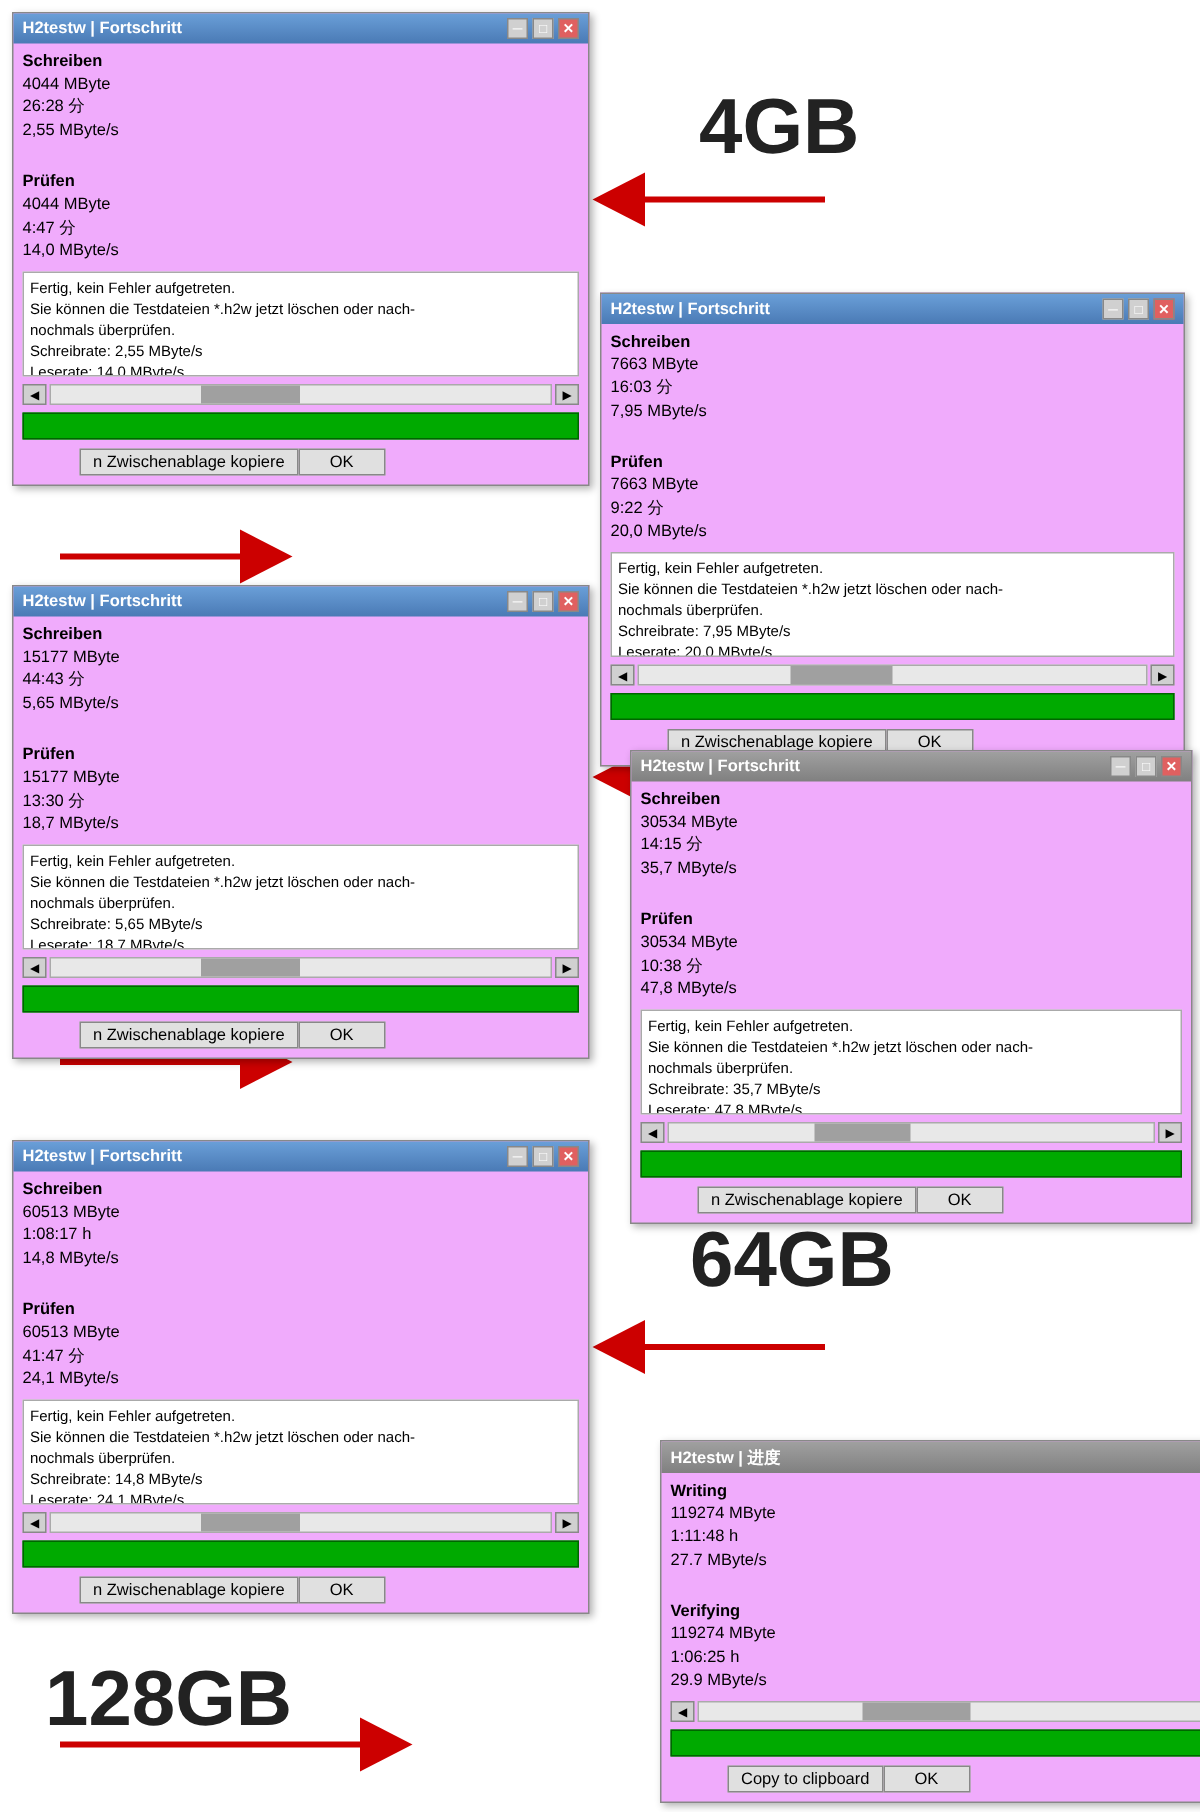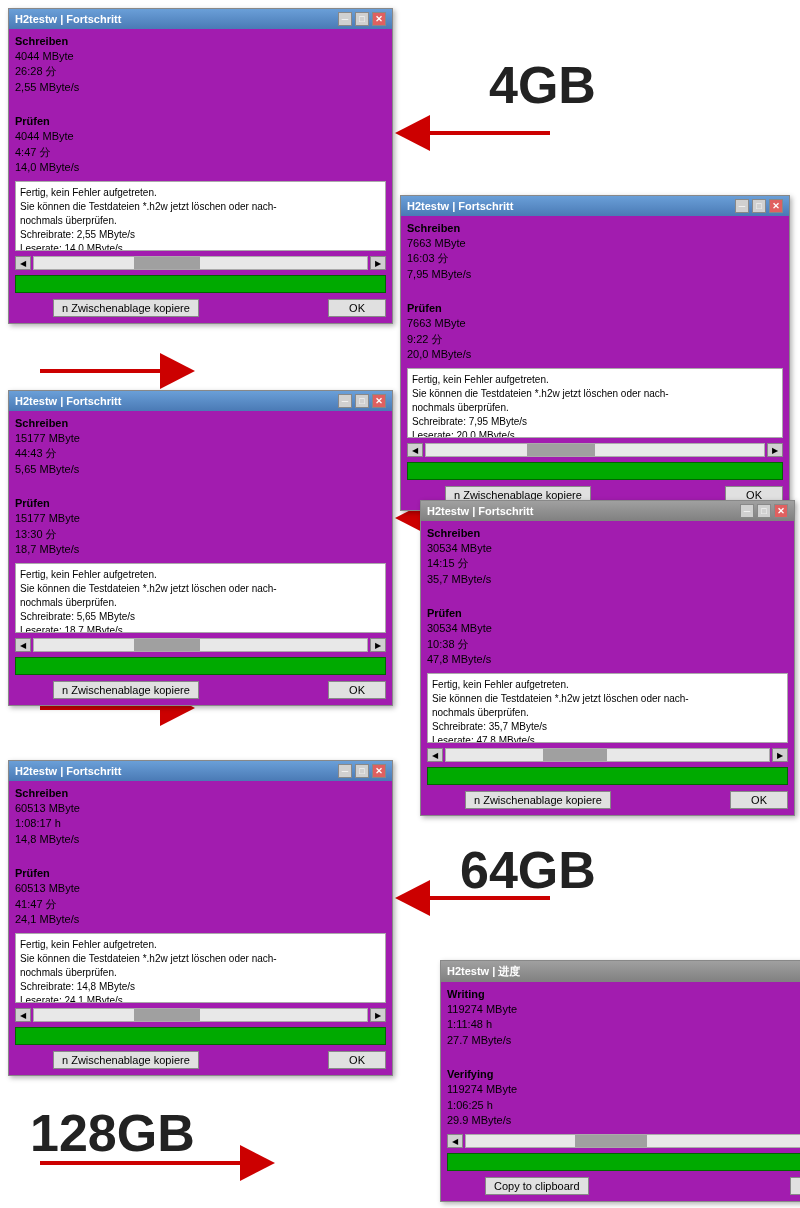--- a/index.html
+++ b/index.html
@@ -9,21 +9,21 @@
       background: #fff;
       font-family: Arial, sans-serif;
       position: relative;
       overflow-x: hidden;
     }
 
     
     .win {
       position: absolute;
       border: 1px solid #888;
-      background: #a21caf;
+      background: #f0abfc;
       box-shadow: 2px 2px 5px rgba(0,0,0,0.3);
       font-size: 11px;
     }
 
     .win-title {
       background: linear-gradient(to bottom, #6a9fd8, #4a7ab5);
       color: white;
       padding: 3px 6px;
       display: flex;
       justify-content: space-between;
@@ -127,21 +127,20 @@
     .progress-bar-container {
       height: 18px;
       background: #00aa00;
       border: 1px solid #006600;
       margin-bottom: 6px;
       width: 100%;
     }
 
     .win-footer {
       display: flex;
-      justify-content: space-between;
       align-items: center;
       padding-left: 38px;
     }
 
     .btn-clipboard {
       background: #e0e0e0;
       border: 1px solid #888;
       padding: 2px 8px;
       font-size: 11px;
       cursor: pointer;
@@ -191,25 +190,25 @@
     }
 
     .win-title-gray {
       background: linear-gradient(to bottom, #a0a0a0, #808080);
     }
   </style>
 </head>
 <body>
 
 <div id="labels-container">
-    <div class="size-label" style="left: 489px; top: 55px; text-align: center;">4GB</div>
+    <div class="size-label" style="left: 466px; top: 55px; text-align: center;">4GB</div>
     <div class="size-label" style="left: 55px; top: 248px;">8GB</div>
     <div class="size-label" style="left: 460px; top: 435px;">16GB</div>
     <div class="size-label" style="left: 80px; top: 620px;">32GB</div>
-    <div class="size-label" style="left: 460px; top: 840px;">64GB</div>
+    <div class="size-label" style="left: 460px; top: 810px;">64GB</div>
     <div class="size-label" style="left: 30px; top: 1055px; margin-top: 48px;">128GB</div>
   </div>
 
 <div class="composite-arrow-left" style="top:115px; left:395px; display:flex; align-items:center;">
   <div class="arrow-left" style="border-right-width:35px;"></div>
   <div style="width:120px; height:4px; background:#cc0000;"></div>
 </div>
 
 <div class="composite-arrow-right" style="top:353px; left:40px; display:flex; align-items:center;">
   <div style="width:120px; height:4px; background:#cc0000;"></div>

